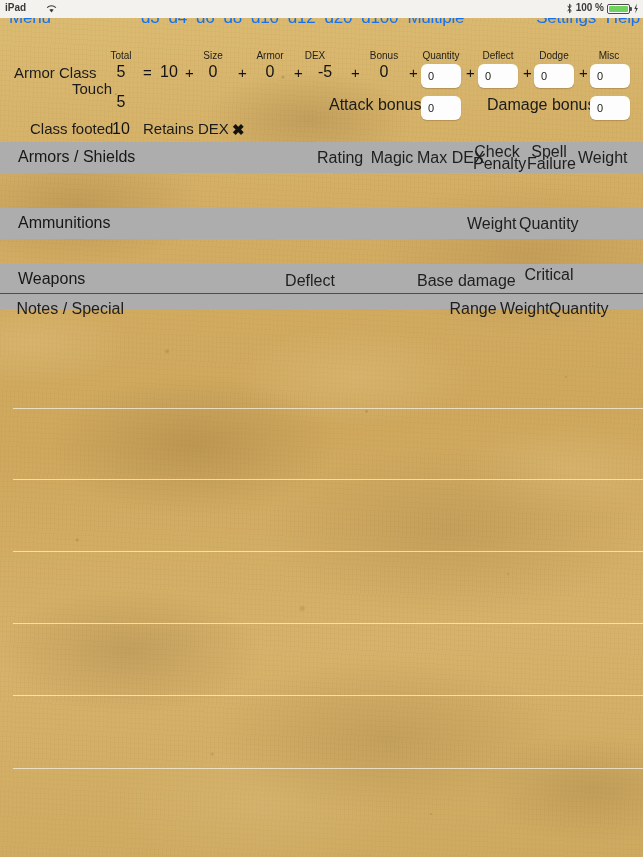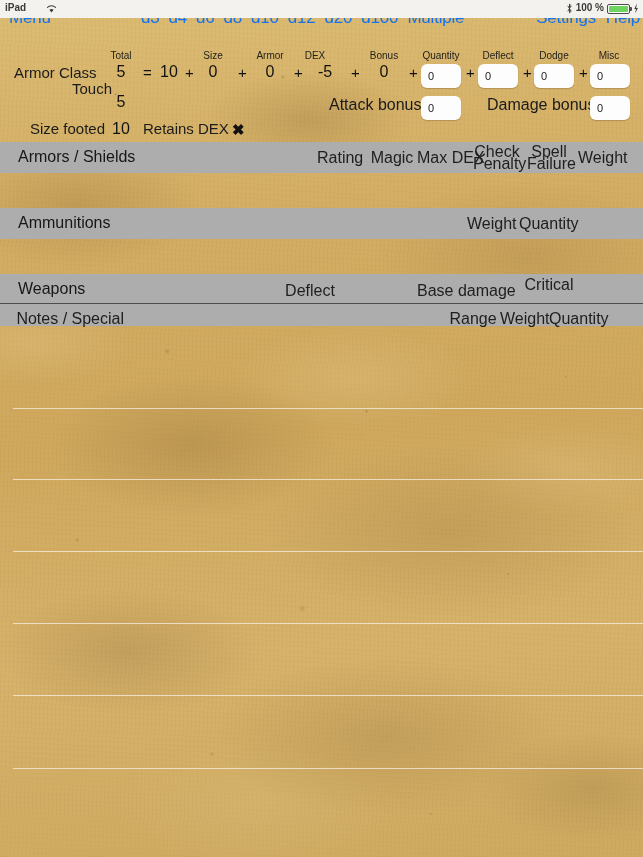--- a/index.html
+++ b/index.html
@@ -211,21 +211,21 @@
   <input class="ac-input" style="left: 590px; top: 30px; width: 40px; height: 24px;" value="0">
 
   <span class="ac-label" style="left:58px; top:46px;margin-left:14px;">Touch</span>
   <span class="ac-num" style="left:101px; top:59px; width:40px;">5</span>
 
   <span class="ac-label" style="left:329px; top:62px; font-size:16px;">Attack bonus</span>
   <input class="ac-input" style="left: 421px; top: 62px; width: 40px; height: 24px;" value="0">
   <span class="ac-label" style="left:487px; top:62px; font-size:16px;">Damage bonus</span>
   <input class="ac-input" style="left: 590px; top: 62px; width: 40px; height: 24px;" value="0">
 
-  <span class="ac-label" style="left:30px; top:86px;">Size footed</span>
+  <span class="ac-label" style="left:30px; top:86px;">Class footed</span>
   <span class="ac-num" style="left:101px; top:86px; width:40px;">10</span>
   <span class="ac-label" style="left:143px; top:86px;">Retains DEX</span>
   <span class="retains-star" style="left:232px; top:88px;">✖</span>
 </div>
 
 <div class="gray-bar" style="top:142px; height:31px;">
   <span class="bar-title" style="top:6px;">Armors / Shields</span>
   <span class="col-head" style="left:317px; top:10px; width:46px;">Rating</span>
   <span class="col-head" style="left:370px; top:10px; width:44px;">Magic</span>
   <span class="col-head" style="left:417px; top:10px; width:56px;">Max DEX</span>
@@ -237,21 +237,21 @@
 </div>
 <div id="armors-rows" style="position:absolute; left:0; top:173px; width:643px; height:35px; z-index:6;"></div>
 
 <div class="gray-bar" style="top:208px; height:31px;">
   <span class="bar-title" style="top:6px;">Ammunitions</span>
   <span class="col-head" style="left:467px; top:10px; width:48px;">Weight</span>
   <span class="col-head" style="left:519px; top:10px; width:50px;">Quantity</span>
 </div>
 <div id="ammunitions-rows" style="position:absolute; left:0; top:239px; width:643px; height:35px; z-index:6;"></div>
 
-<div class="gray-bar" style="top:274px; height:52px;">
+<div class="gray-bar" style="top:264px; height:45px;">
   <span class="bar-title" style="top:6px;">Weapons</span>
   <span class="col-head" style="left:283px; top:11px; width:54px;">Deflect</span>
   <span class="col-head" style="left:417px; top:11px; width:78px;">Base damage</span>
   <span class="col-head" style="left:520px; top:5px;  width:58px;">Critical</span>
 
   <div class="bar-divider" style="top:29px;"></div>
 
   <span class="col-head" style="left:14px; top:39px; width:110px; text-align:right;">Notes / Special</span>
   <span class="col-head" style="left:449px; top:39px; width:48px;">Range</span>
   <span class="col-head" style="left:500px; top:39px; width:48px;">Weight</span>

